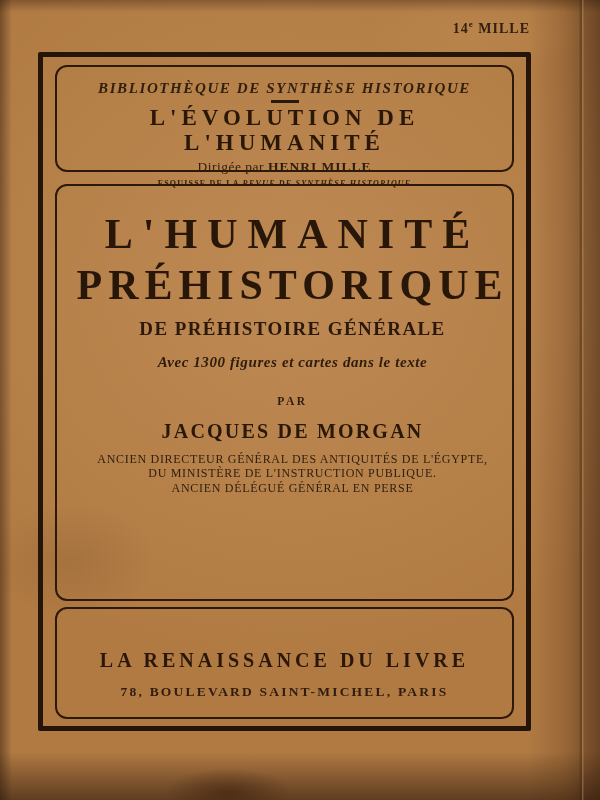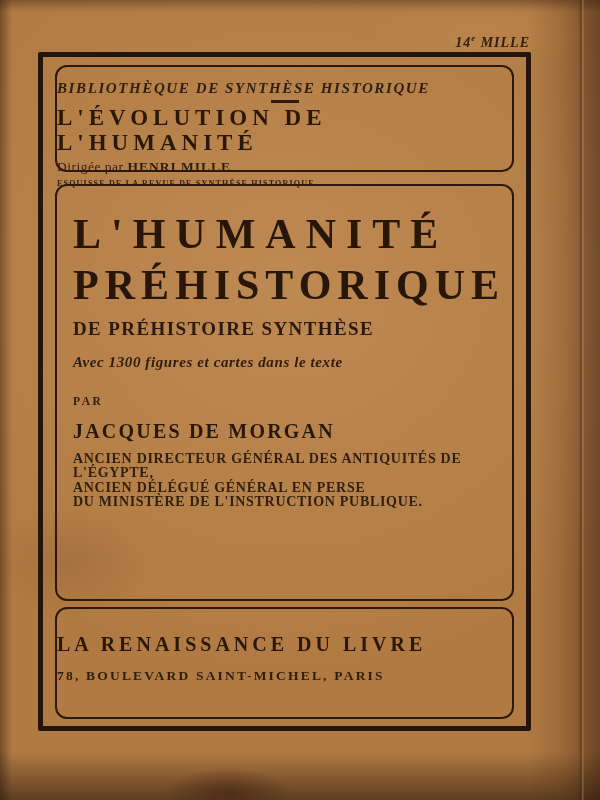--- a/index.html
+++ b/index.html
@@ -21,75 +21,76 @@
       linear-gradient(to right, rgba(38,20,8,0.45) 0px, rgba(38,20,8,0) 2%, rgba(38,20,8,0) 88%, rgba(70,38,14,0.22) 94%, rgba(36,16,6,0.5) 100%),
       linear-gradient(to bottom, rgba(38,20,8,0.35) 0px, rgba(38,20,8,0) 1.5%, rgba(38,20,8,0) 94%, rgba(26,10,4,0.55) 100%),
       #b17a43;
   }
   
   .crease{
     position:absolute; top:0; right:16px; width:5px; height:100%;
     background:linear-gradient(to right, rgba(50,26,10,0) 0%, rgba(50,26,10,0.45) 45%, rgba(235,190,135,0.35) 75%, rgba(50,26,10,0) 100%);
   }
   .mille{
-    position:absolute; top:33px; right:70px;
-    font-style:italic; font-weight:700; font-size:14px;
+    position:absolute; top:19px; right:70px;
+    font-weight:700; font-size:14px;
     letter-spacing:1px; color:#33200f;
   }
   .mille sup{ font-size:9px; }
   .outer-frame{
     position:absolute; left:38px; top:52px; width:493px; height:679px;
     border:5px solid #241508;
     border-radius:2px;
   }
   .box{
     position:absolute; left:12px; right:12px;
     border:2px solid #2b190c;
     border-radius:12px;
+    text-align:center;
   }
   .series-panel{ top:8px; height:107px; padding-top:13px; }
   .series-library{
     font-style:italic; font-weight:700; font-size:15px;
     letter-spacing:1.6px; color:#31200f;
   }
   .series-underline{
     width:28px; height:3px; background:#2b190c; margin:3px auto 2px auto;
   }
   .series-title{
     font-weight:700; font-size:23px; letter-spacing:5px; color:#291808;
     line-height:1.1;
   }
   .series-directed{ font-size:13.5px; margin-top:3px; letter-spacing:0.5px; }
   .series-directed .prefix{ font-weight:400; }
   .series-directed .name{ font-weight:700; letter-spacing:1px; }
   .series-role{ font-size:8px; font-weight:700; letter-spacing:1.2px; margin-top:4px; color:#33200f; }
-  .series-role .journal{ }
+  .series-role .journal{ font-style:italic; }
 
   .title-panel{ top:127px; height:417px; padding-top:26px;padding-left:16px; }
   .main-title{ font-weight:700; color:#281709; font-size:42px; line-height:1.08; }
   .main-title .line1{ letter-spacing:10px; }
   .main-title .line2{ letter-spacing:6px; margin-top:6px; }
   .esquisse-row{
     margin-top:25px;
     display:flex; align-items:center; justify-content:center; gap:10px;
   }
   .dline{
     width:78px; height:7px;
     border-top:2px solid #2b190c; border-bottom:2px solid #2b190c;
   }
   .esquisse{ font-weight:700; font-size:18px; letter-spacing:1.5px; color:#2b190c; }
   .subtitle2{ margin-top:9px; font-weight:700; font-size:19px; letter-spacing:1.4px; color:#2b190c; }
   .figures-note{ margin-top:14px; font-style:italic; font-weight:700; font-size:15px; letter-spacing:0.6px; }
   .par{ margin-top:24px; font-weight:700; font-size:11.5px; letter-spacing:2.5px; }
   .author{ margin-top:13px; font-weight:700; font-size:20px; letter-spacing:2.2px; color:#291808; }
   .credentials{ margin-top:9px; }
-  .cred-line{ font-weight:700; font-size:14px; letter-spacing:0.7px; line-height:14.5px; color:#31200f; }
+  .cred-line{ font-weight:400; font-size:12px; letter-spacing:0.7px; line-height:14.5px; color:#31200f; }
   .edition-note{ margin-top:14px; font-style:italic; font-weight:700; font-size:13px; letter-spacing:1.1px; }
 
-  .publisher-panel{ top:550px; height:112px; padding-top:24px; }
+  .publisher-panel{ top:550px; height:112px; padding-top:40px; }
   .publisher{ font-weight:700; font-size:20px; letter-spacing:4px; color:#291808; }
   .address{ margin-top:12px; font-weight:700; font-size:13.5px; letter-spacing:2.2px; color:#2e1c0d; }
 </style>
 </head>
 <body>
 
 <div class="cover">
   <div class="crease"></div>
 
   <div class="mille"><span>14</span><sup>e</sup>&nbsp;<span>MILLE</span></div>
@@ -108,28 +109,28 @@
         <span>ESQUISSE DE LA</span>
         <span class="journal">REVUE DE SYNTHÈSE HISTORIQUE</span>
       </div>
     </div>
 
     <div class="box title-panel">
       <div class="main-title">
         <div class="line1">L'HUMANITÉ</div>
         <div class="line2">PRÉHISTORIQUE</div>
       </div>
-      <div class="subtitle2">DE PRÉHISTOIRE SYNTHÈSE</div>
+      <div class="subtitle2">DE PRÉHISTOIRE GÉNÉRALE</div>
       <div class="figures-note">Avec 1300 figures et cartes dans le texte</div>
       <div class="par">PAR</div>
       <div class="author">JACQUES DE MORGAN</div>
       <div class="credentials">
         <div class="cred-line">ANCIEN DIRECTEUR GÉNÉRAL DES ANTIQUITÉS DE L'ÉGYPTE,</div>
+        <div class="cred-line">DU MINISTÈRE DE L'INSTRUCTION PUBLIQUE.</div>
         <div class="cred-line">ANCIEN DÉLÉGUÉ GÉNÉRAL EN PERSE</div>
-        <div class="cred-line">DU MINISTÈRE DE L'INSTRUCTION PUBLIQUE.</div>
       </div>
     </div>
 
     <div class="box publisher-panel">
       <div class="publisher">LA RENAISSANCE DU LIVRE</div>
       <div class="address">78, BOULEVARD SAINT-MICHEL, PARIS</div>
     </div>
 
   </div>
 </div>

